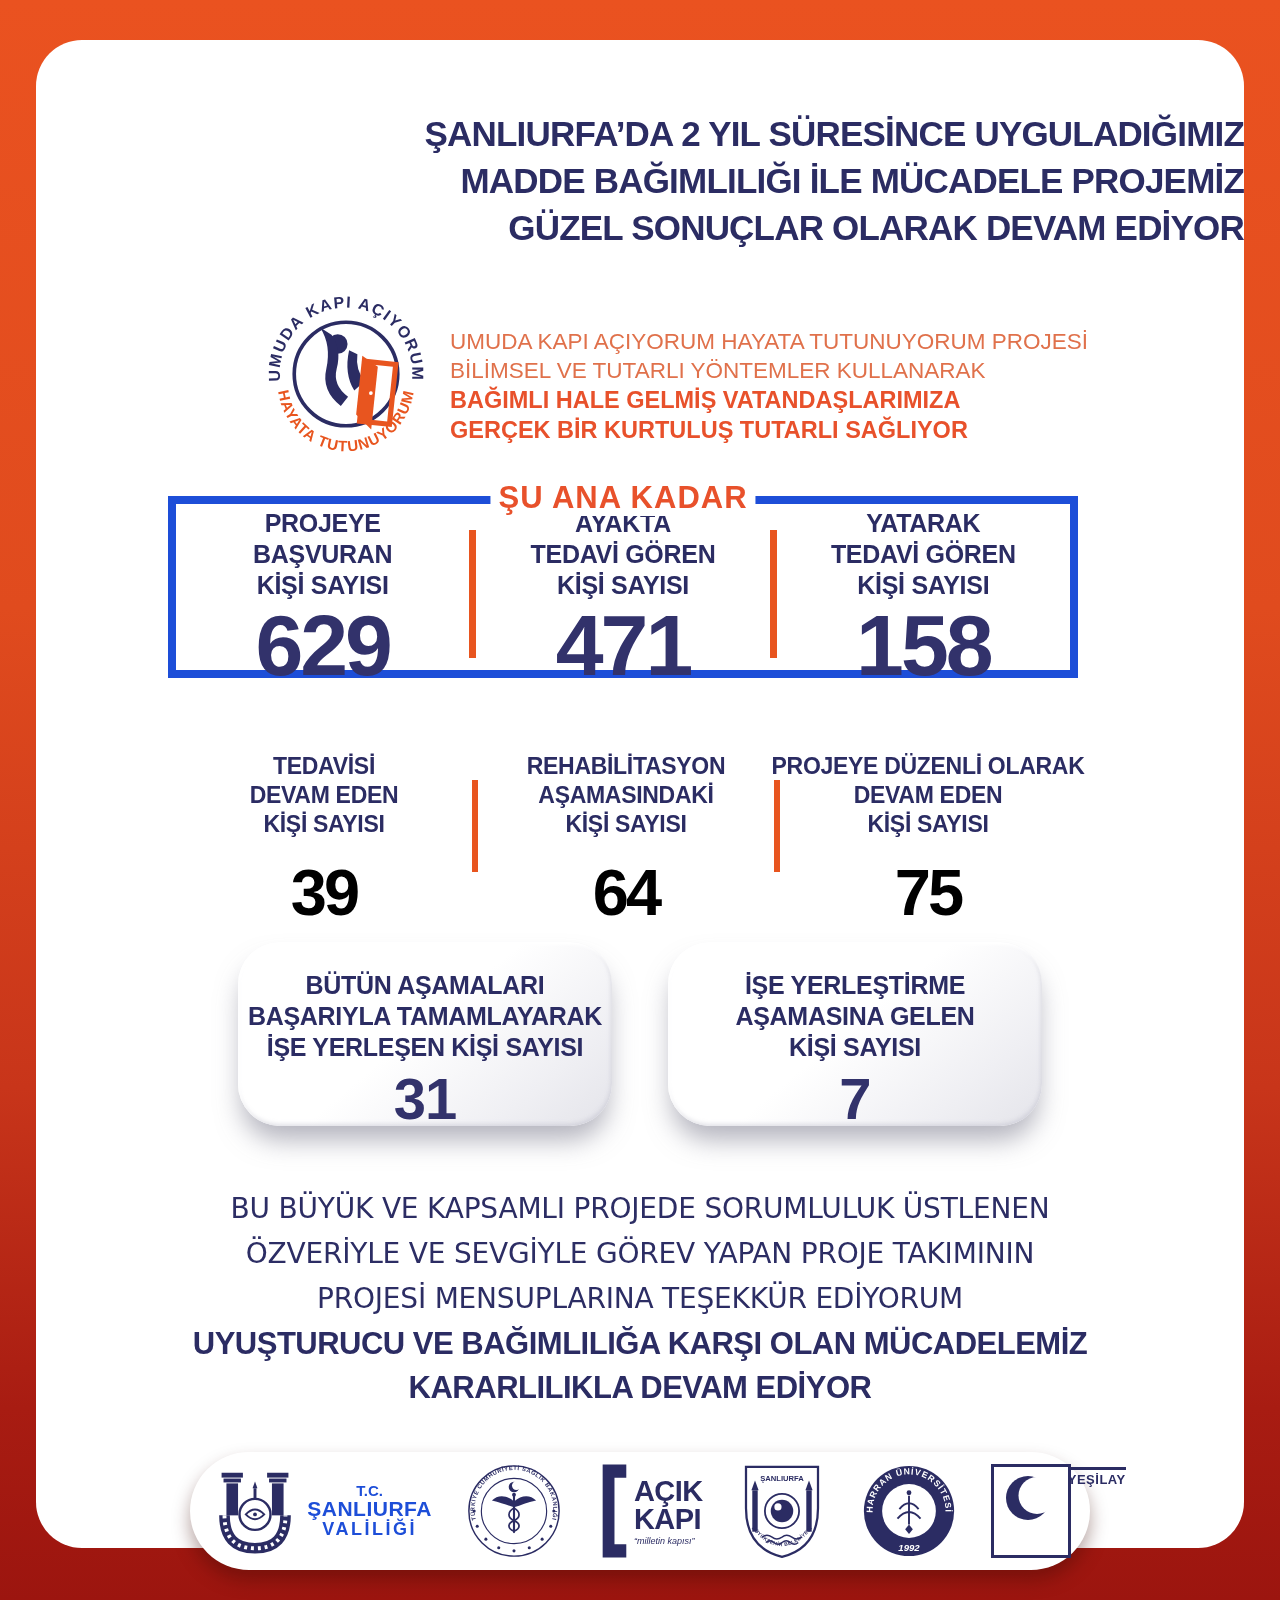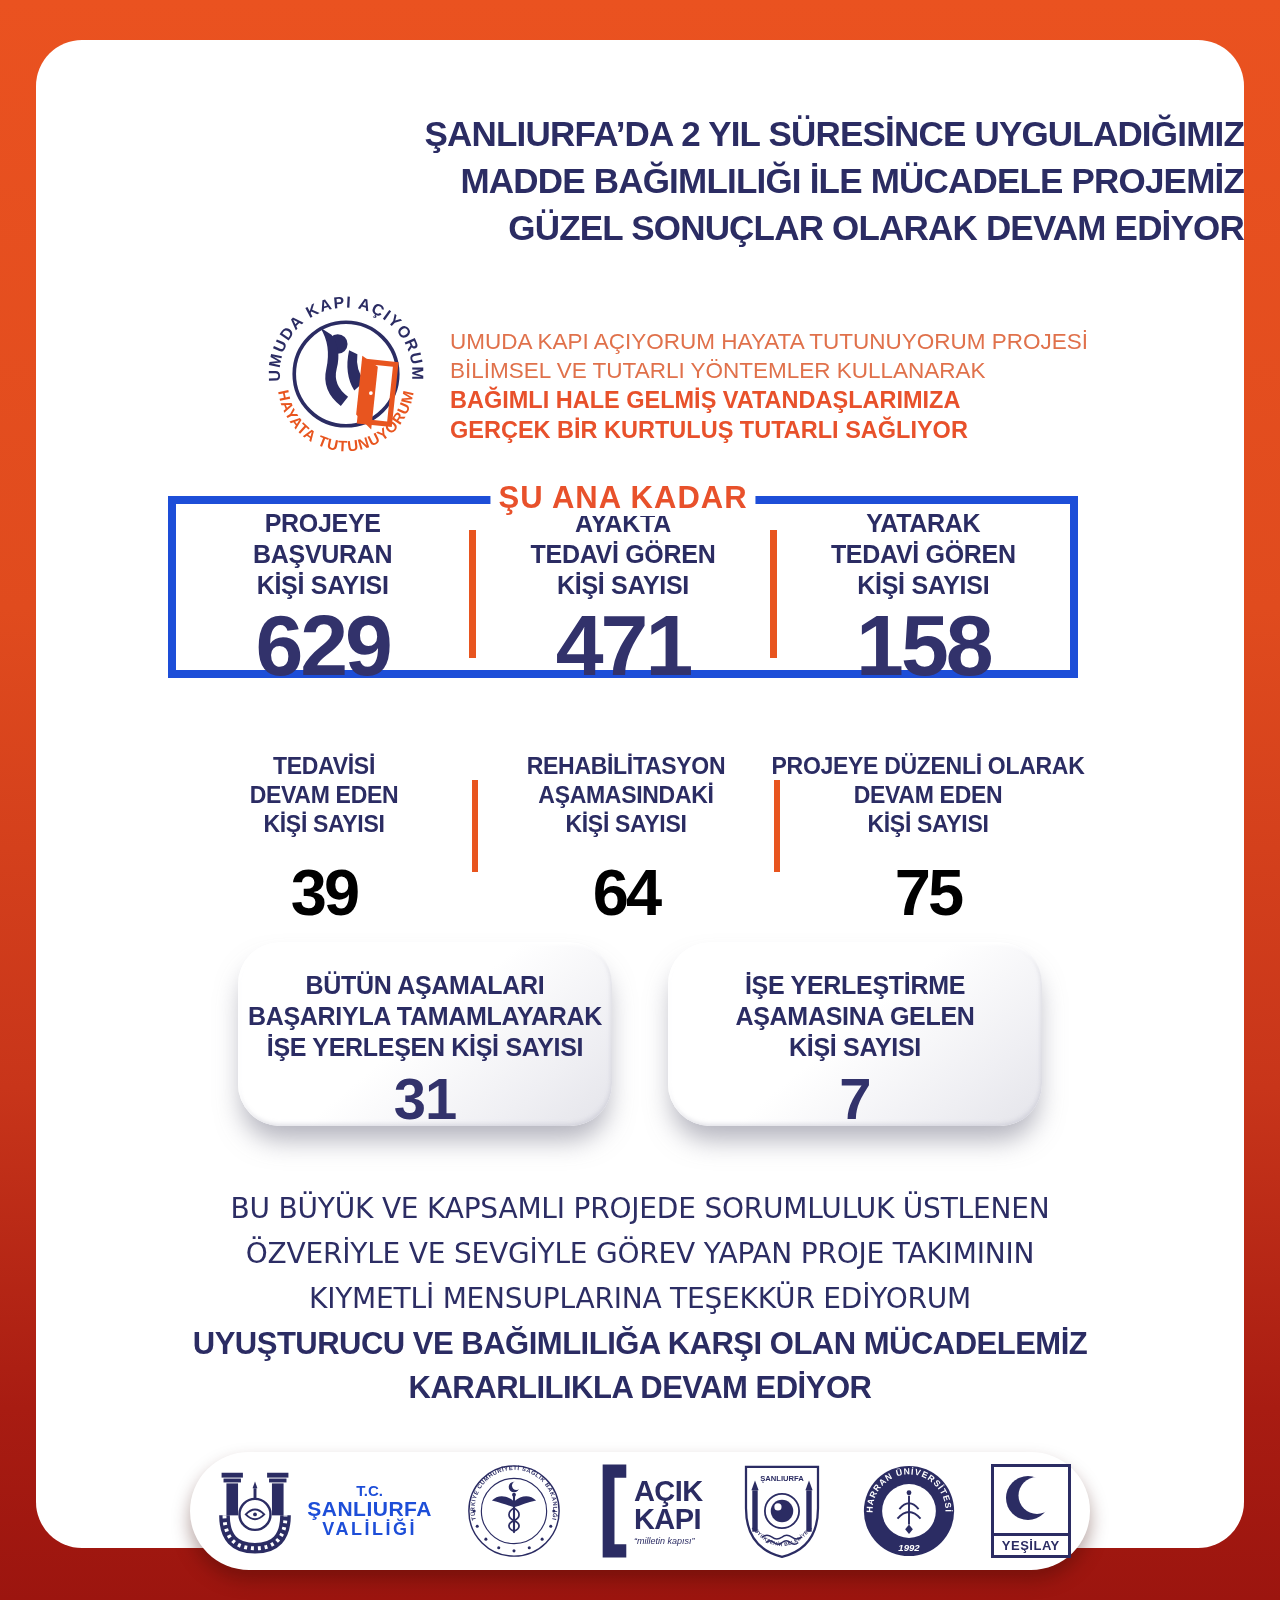--- a/index.html
+++ b/index.html
@@ -60,21 +60,21 @@
   .flogo{display:flex;align-items:center;gap:6px;}
   .valilik-text{text-align:center;color:#1d4ed8;line-height:1.05;}
   .valilik-text .tc{font-size:15px;font-weight:bold;}
   .valilik-text .nm{font-size:21px;font-weight:bold;letter-spacing:0.5px;}
   .valilik-text .sb{font-size:18px;font-weight:bold;letter-spacing:2.5px;}
   .acik-wrap{display:flex;align-items:center;gap:4px;}
   .acik-text{color:#2B2C63;text-align:left;}
   .acik-text .big{font-size:29px;font-weight:bold;line-height:28px;letter-spacing:-0.5px;}
   .acik-text .tag{font-size:9px;font-style:italic;margin-top:3px;color:#2B2C63;}
   .yesilay-box{width:80px;height:94px;border:3px solid #2B2C63;box-sizing:border-box;
-    display:flex;flex-direction:column;background:#fff;}
+    display:flex;flex-direction:row;background:#fff;}
   .yesilay-top{flex:1;position:relative;}
   .yesilay-label{border-top:3px solid #2B2C63;font-size:13px;font-weight:bold;color:#2B2C63;
     text-align:center;padding:2px 0;letter-spacing:0.5px;}
 </style>
 </head>
 <body>
 
 <div class="frame">
   <div class="card">
 
@@ -194,21 +194,21 @@
           <span>AŞAMASINA GELEN</span>
           <span>KİŞİ SAYISI</span>
         </div>
         <div class="pill-value">7</div>
       </div>
     </div>
 
     <div class="thanks">
       <div>BU BÜYÜK VE KAPSAMLI PROJEDE SORUMLULUK ÜSTLENEN</div>
       <div>ÖZVERİYLE VE SEVGİYLE GÖREV YAPAN PROJE TAKIMININ</div>
-      <div>KIYMETLİ MENSUPLARINA TEŞEKKÜR EDİYORUM</div>
+      <div>PROJESİ MENSUPLARINA TEŞEKKÜR EDİYORUM</div>
     </div>
 
     <div class="slogan">
       <div>UYUŞTURUCU VE BAĞIMLILIĞA KARŞI OLAN MÜCADELEMİZ</div>
       <div>KARARLILIKLA DEVAM EDİYOR</div>
     </div>
   </div>
 
   <div class="footer-band">
 

